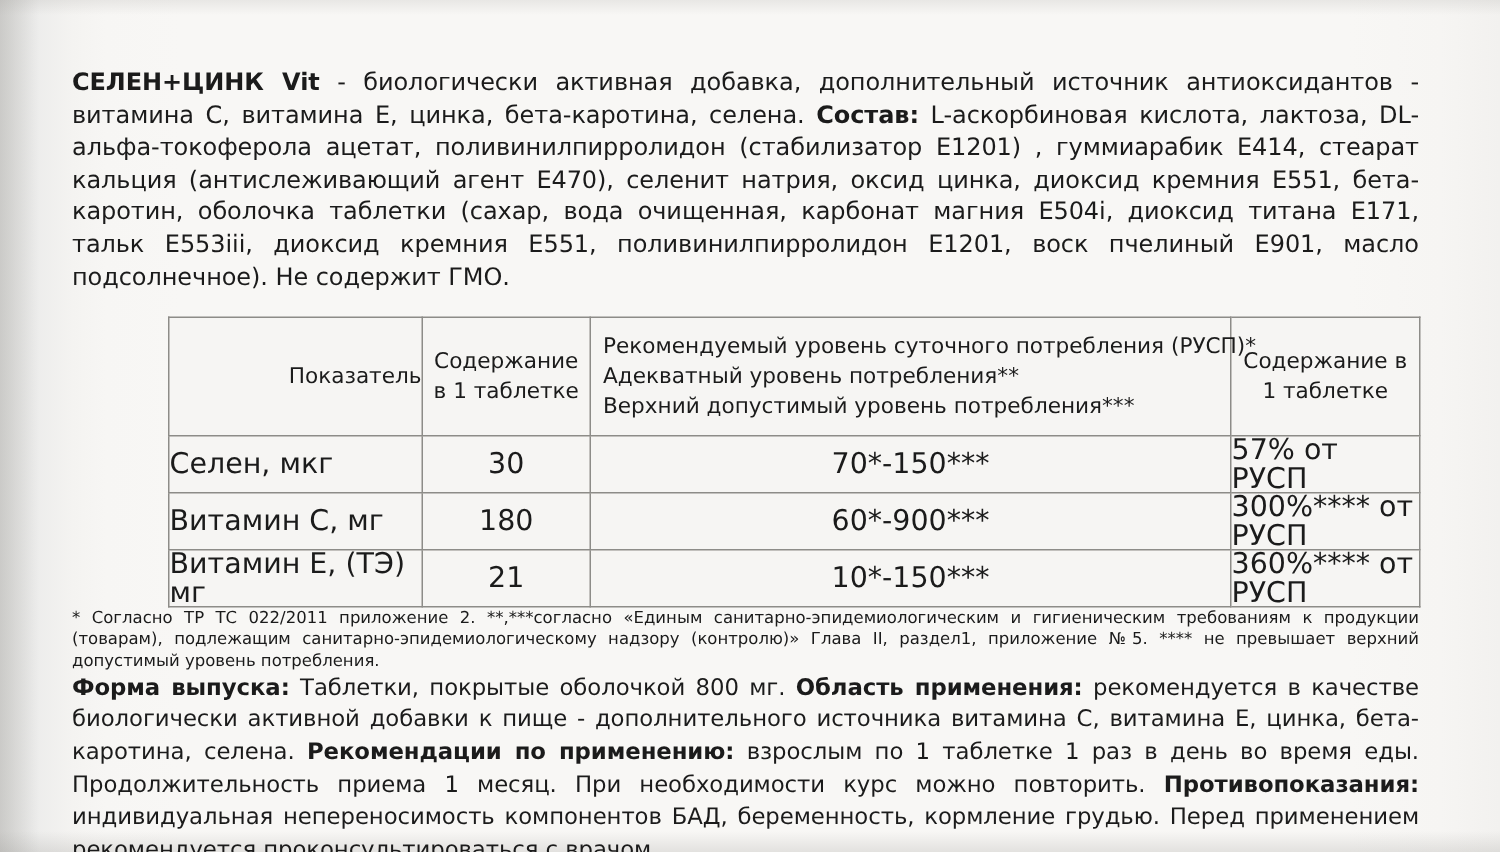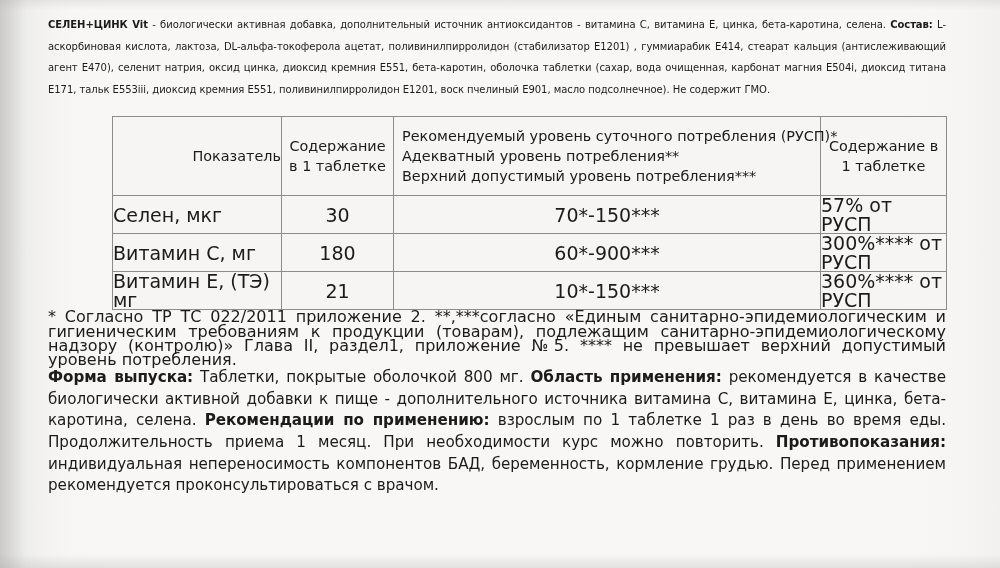--- a/index.html
+++ b/index.html
@@ -62,22 +62,22 @@
   }
 
   p.block {
     margin: 0;
     color: #1b1b1b;
     text-align: justify;
     text-justify: inter-word;
   }
 
   .intro {
-    padding-top: 14px;
-    font-size: 10px;
+    padding-top: 44px;
+    font-size: 16px;
     line-height: 21.6px;
     letter-spacing: -0.05px;
   }
 
   b, .b { font-weight: bold; }
 
   
   .table-wrap {
     margin: 16px 0 0 64px;
     width: 834px;
@@ -116,21 +116,21 @@
   .col1 { width: 169px; }
   .col2 { width: 112px; }
   .col3 { width: 427px; }
   .col4 { width: 126px; }
 
   .hdr3-line { display: block; white-space: nowrap; }
 
   
   .footnote {
     margin-top: 8px;
-    font-size: 16px;
+    font-size: 11px;
     line-height: 14.2px;
     color: #1b1b1b;
     text-align: justify;
     text-justify: inter-word;
   }
 
   
   .outro {
     margin-top: 9px;
     font-size: 15.2px;

